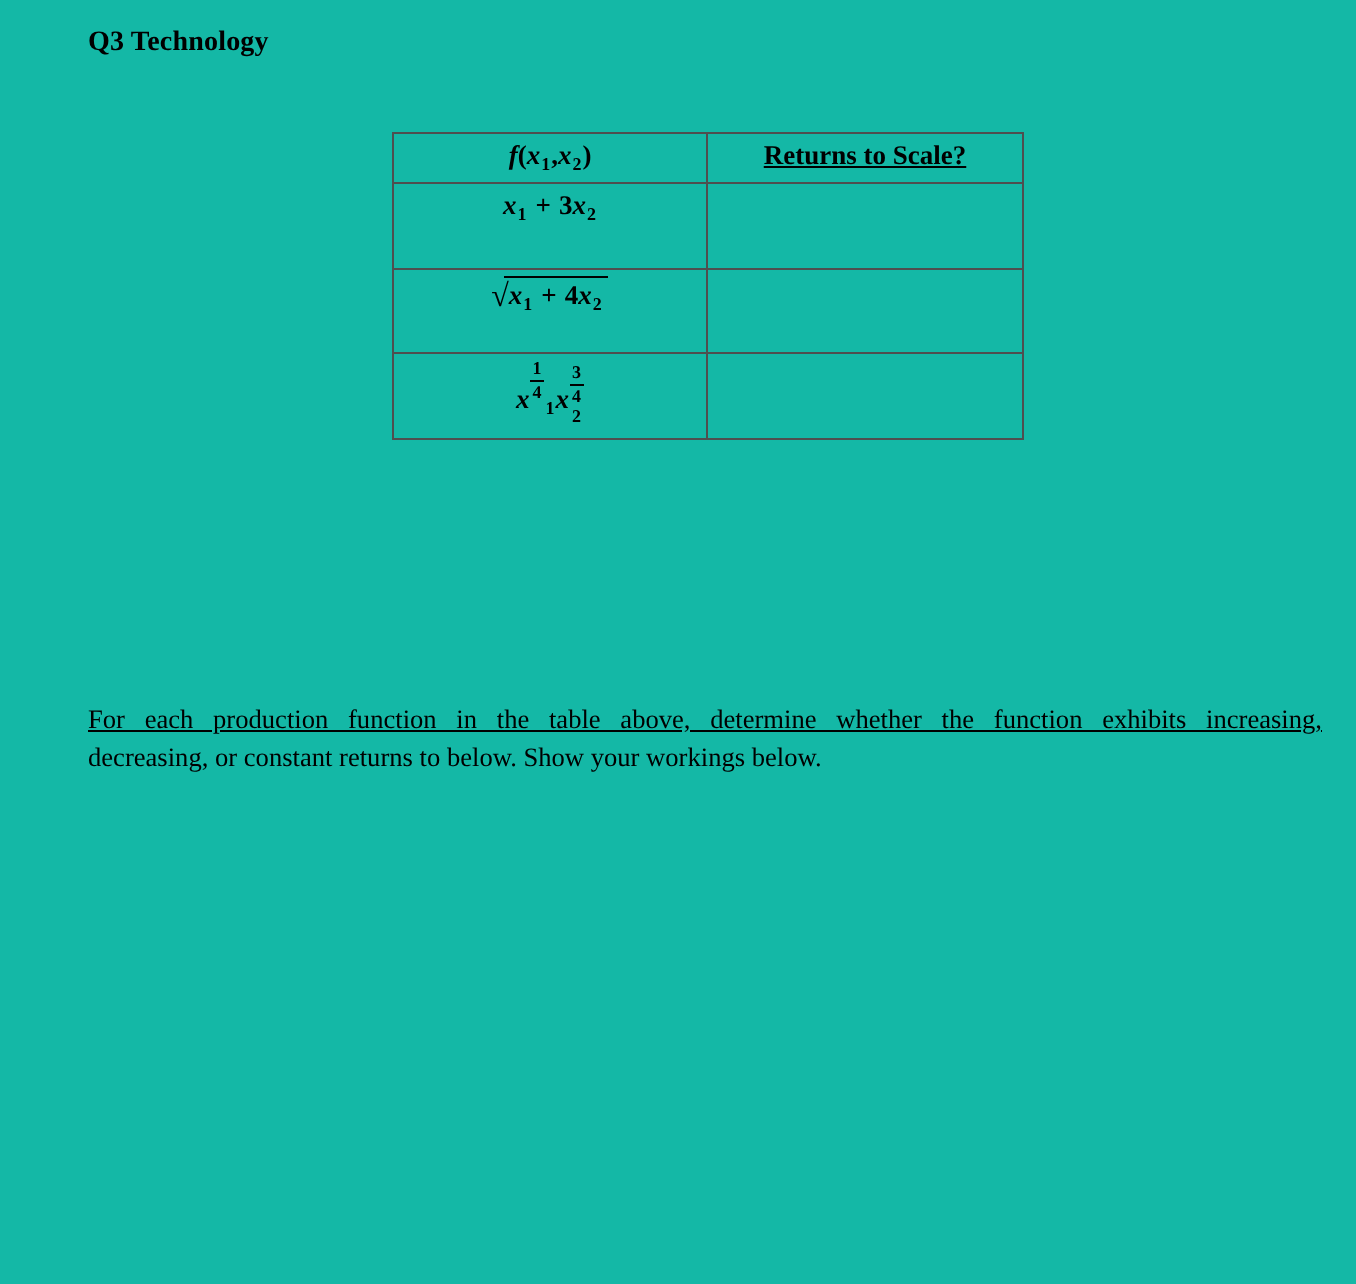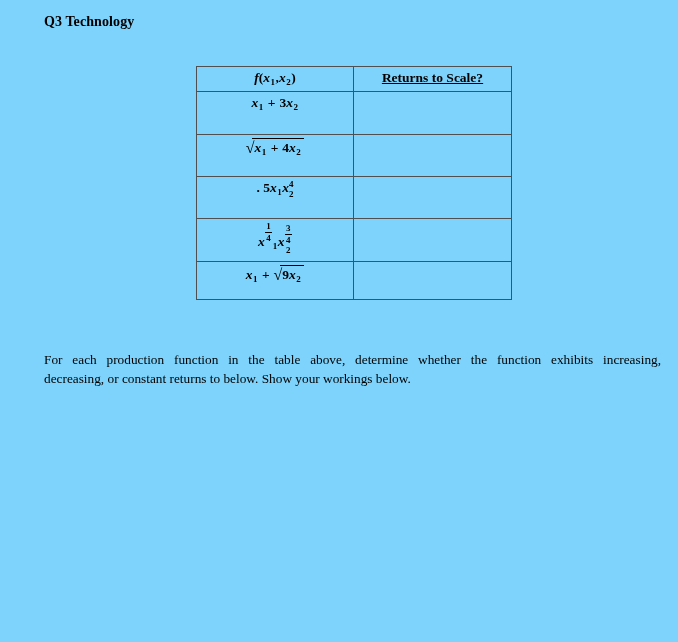--- a/index.html
+++ b/index.html
@@ -1,21 +1,21 @@
 <!DOCTYPE html>
 <html><head>
 <meta charset="utf-8">
 <style>
   html,body{margin:0;padding:0;}
   body{
     width:678px;height:642px;background:#ffffff;position:relative;
     font-family:"Liberation Serif",serif;color:#000;
     -webkit-font-smoothing:antialiased;
   }
-  .page{position:absolute;left:0;top:0;width:678px;height:642px;background:#7dd3fc;overflow:hidden;}
+  .page{position:absolute;left:0;top:0;width:678px;height:642px;background:#14b8a6;overflow:hidden;}
 
   .doc-title{
     position:absolute;left:44px;top:14px;
     font-size:14px;font-weight:700;letter-spacing:0.1px;
   }
 
   
   .rts-table{
     position:absolute;left:196px;top:66px;
     border-collapse:collapse;table-layout:fixed;
@@ -49,21 +49,21 @@
   .mstack .mf{vertical-align:0;}
   .msqrt{display:inline-block;white-space:nowrap;text-align:right;}
   .rad{display:inline-block;font-size:16px;font-weight:400;line-height:1;vertical-align:-1px;}
   .rc{display:inline-block;border-top:1.3px solid #000;margin-left:-2px;padding:1px 3px 0 2px;}
 
   
   .para{
     position:absolute;left:44px;top:351px;width:617px;
     font-size:13.3px;line-height:18.5px;
   }
-  .jline{text-align:justify;text-align-last:justify;}
+  .jline{text-align:justify;text-align-last:justify;text-decoration:underline;}
 </style>
 </head>
 <body>
 
 <div class="page">
 
   <div class="doc-title">Q3 Technology</div>
 
   <table class="rts-table">
     <tbody id="rows">
@@ -72,30 +72,22 @@
         <td class="acell hdr">Returns to Scale?</td>
       </tr>
     <tr style="height: 43px; padding-left: 12px;">
           <td class="fcell math"><span class="mv">x</span><span class="ms">1</span><span class="mo">+</span><span class="mn">3</span><span class="mv">x</span><span class="ms">2</span></td>
           <td class="acell"></td>
         </tr>
         <tr style="height: 42px;">
           <td class="fcell math"><span class="msqrt"><span class="rad">√</span><span class="rc"><span class="mv">x</span><span class="ms">1</span><span class="mo">+</span><span class="mn">4</span><span class="mv">x</span><span class="ms">2</span></span></span></td>
           <td class="acell"></td>
         </tr>
-        <tr style="height: 42px;">
-          <td class="fcell math"><span class="mn">. 5</span><span class="mv">x</span><span class="ms">1</span><span class="mv">x</span><span class="mstack"><span class="stop">4</span><span class="sbot">2</span></span></td>
-          <td class="acell"></td>
-        </tr>
         <tr style="height: 43px;">
           <td class="fcell math"><span class="mv">x</span><span class="mf"><span class="fn">1</span><span class="fd">4</span></span><span class="ms">1</span><span class="mv">x</span><span class="mstack deep"><span class="stop"><span class="mf"><span class="fn">3</span><span class="fd">4</span></span></span><span class="sbot">2</span></span></td>
-          <td class="acell"></td>
-        </tr>
-        <tr style="height: 38px;">
-          <td class="fcell math"><span class="mv">x</span><span class="ms">1</span><span class="mo">+</span><span class="msqrt"><span class="rad">√</span><span class="rc"><span class="mn">9</span><span class="mv">x</span><span class="ms">2</span></span></span></td>
           <td class="acell"></td>
         </tr>
       </tbody>
   </table>
 
   <div class="para">
     <div class="jline">For each production function in the table above, determine whether the function exhibits increasing,</div>
     <div>decreasing, or constant returns to below. Show your workings below.</div>
   </div>
 

